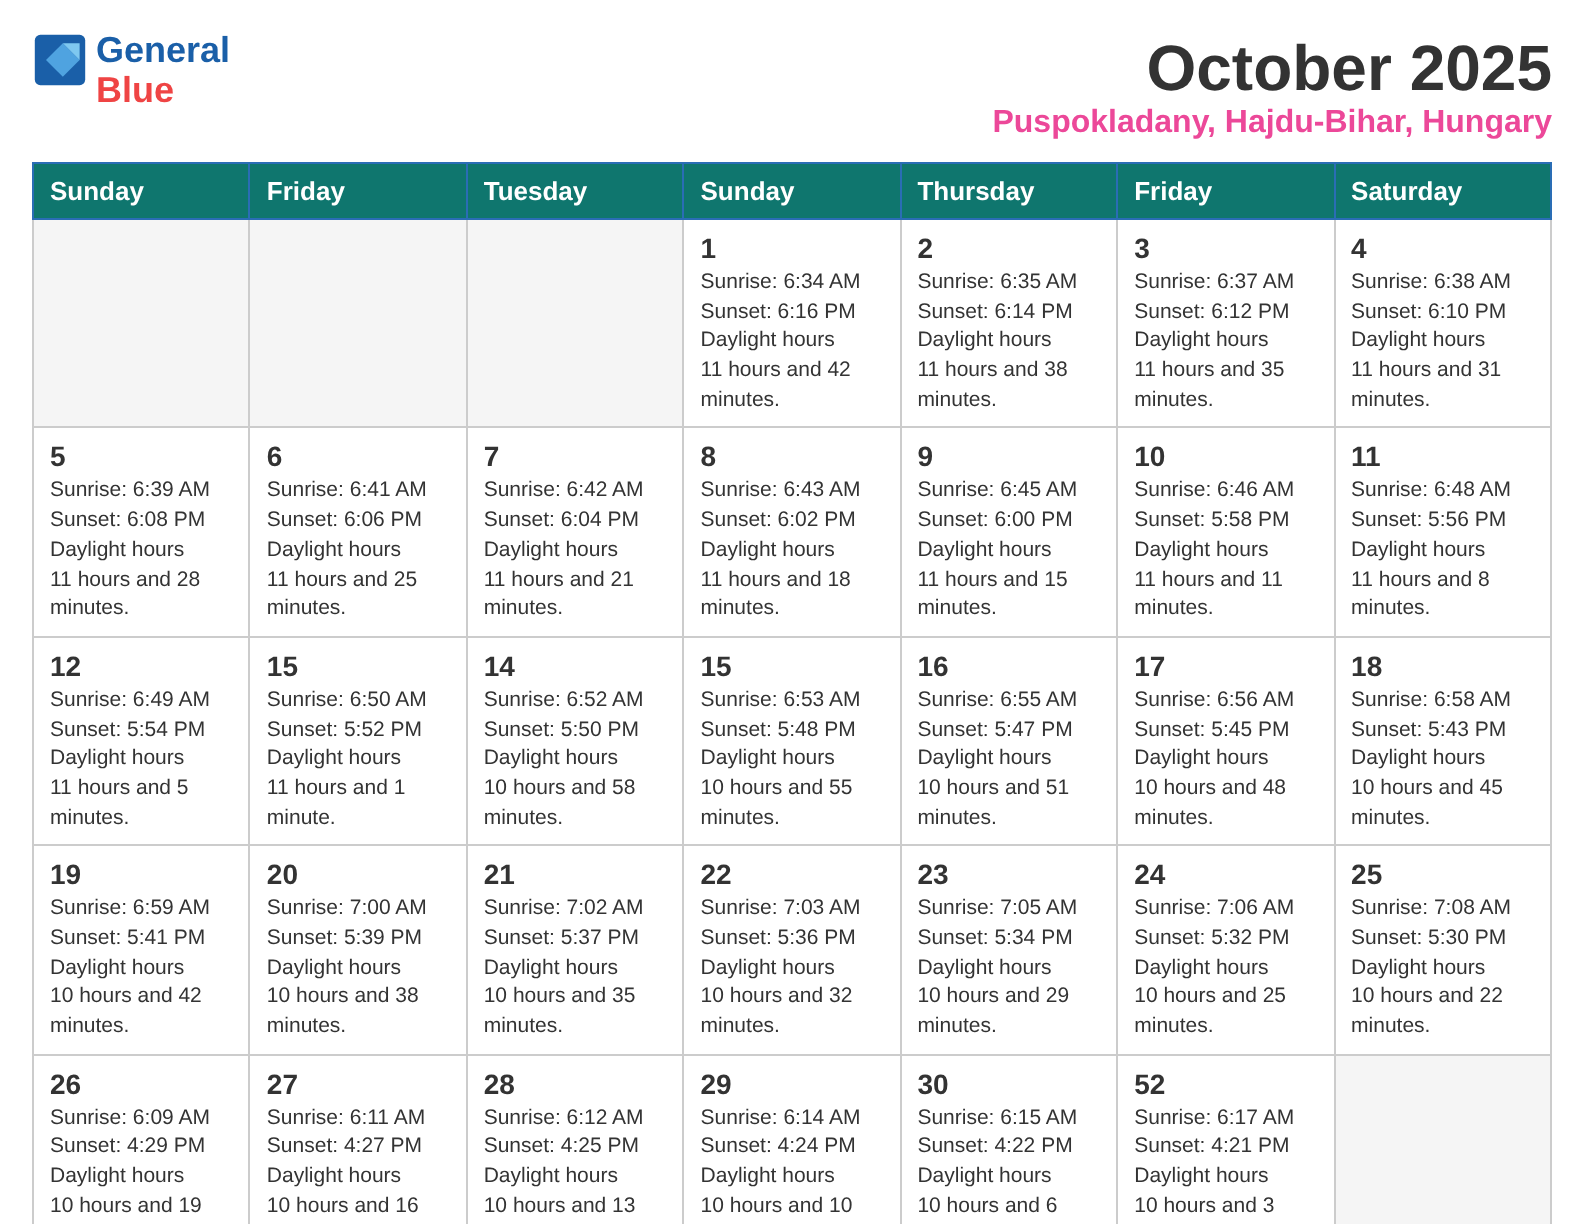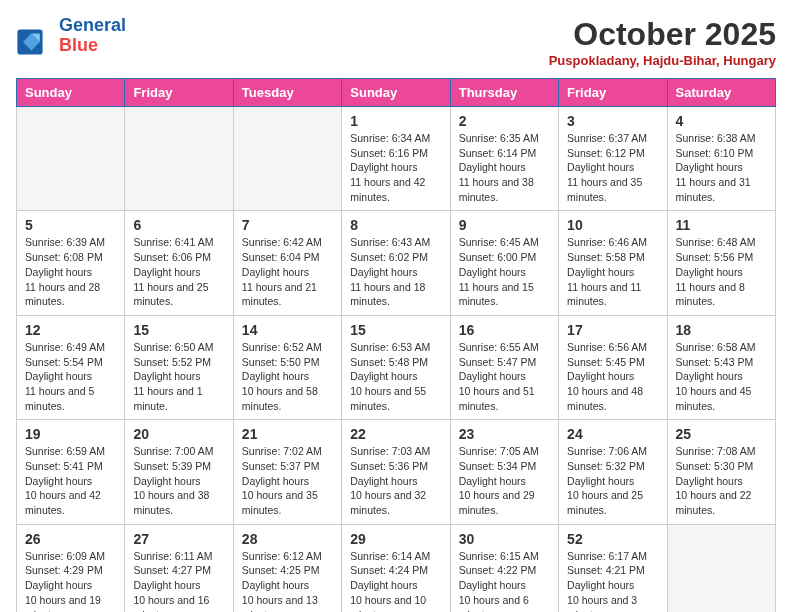--- a/index.html
+++ b/index.html
@@ -11,22 +11,22 @@
       padding: 16px;
     }
     .header {
       display: flex;
       justify-content: space-between;
       align-items: flex-start;
       margin-bottom: 10px;
     }
     .logo {
       display: flex;
-      align-items: flex-end;
-      gap: 15px;
+      align-items: flex-start;
+      gap: 4px;
     }
     .logo-text {
       font-size: 18px;
       font-weight: bold;
       color: #333;
       line-height: 1.1;
     }
     .logo-text span {
       color: #1a5fa8;
     }
@@ -36,31 +36,31 @@
     }
     .title-block {
       text-align: right;
     }
     .month-title {
       font-size: 32px;
       font-weight: bold;
       color: #333;
     }
     .location {
-      font-size: 13px;
-      color: #b91c1c;
+      font-size: 16px;
+      color: #ec4899;
       font-weight: bold;
     }
     .calendar {
       width: 100%;
       border-collapse: collapse;
       border: 1px solid #ccc;
     }
     .calendar th {
-      background: #ec4899;
+      background: #0f766e;
       color: #fff;
       text-align: left;
       padding: 6px 8px;
       font-size: 13px;
       font-weight: bold;
       border: 1px solid #2a6db5;
     }
     .calendar td {
       border: 1px solid #ccc;
       vertical-align: top;

